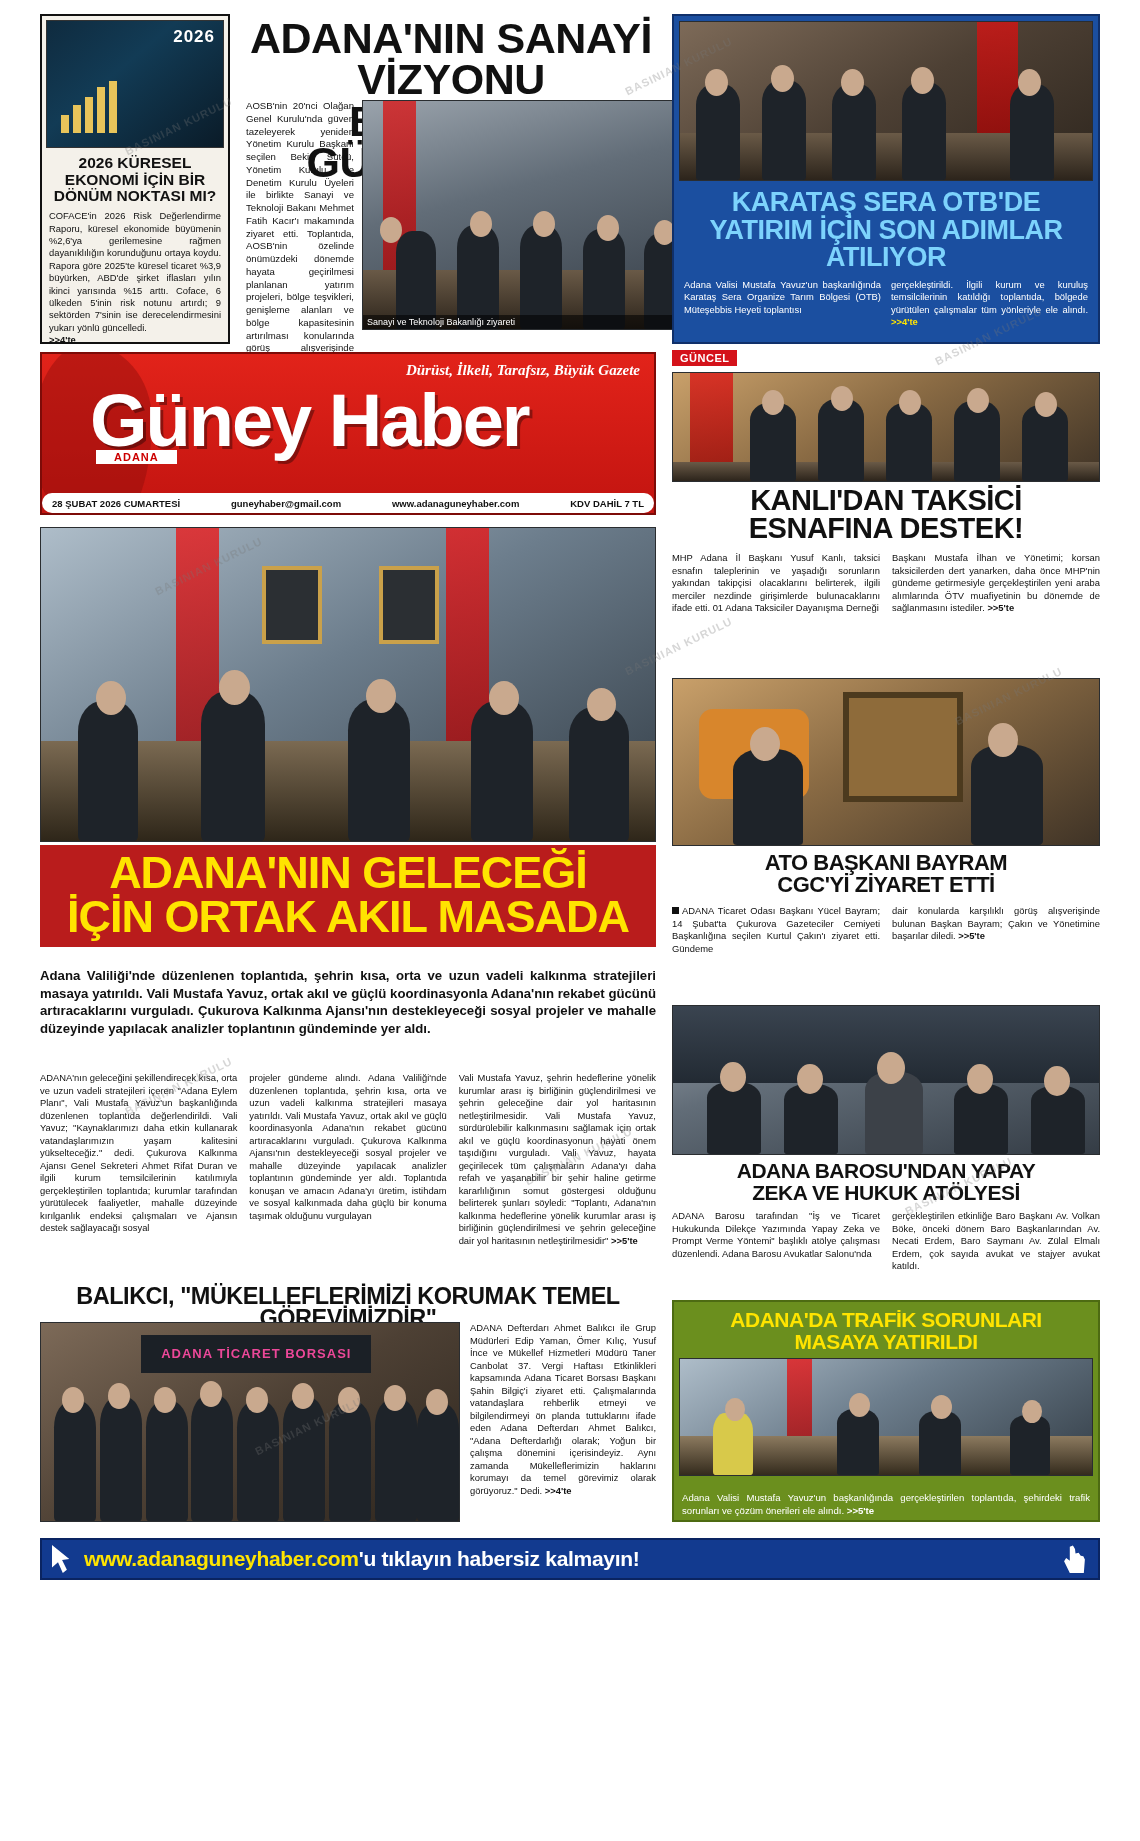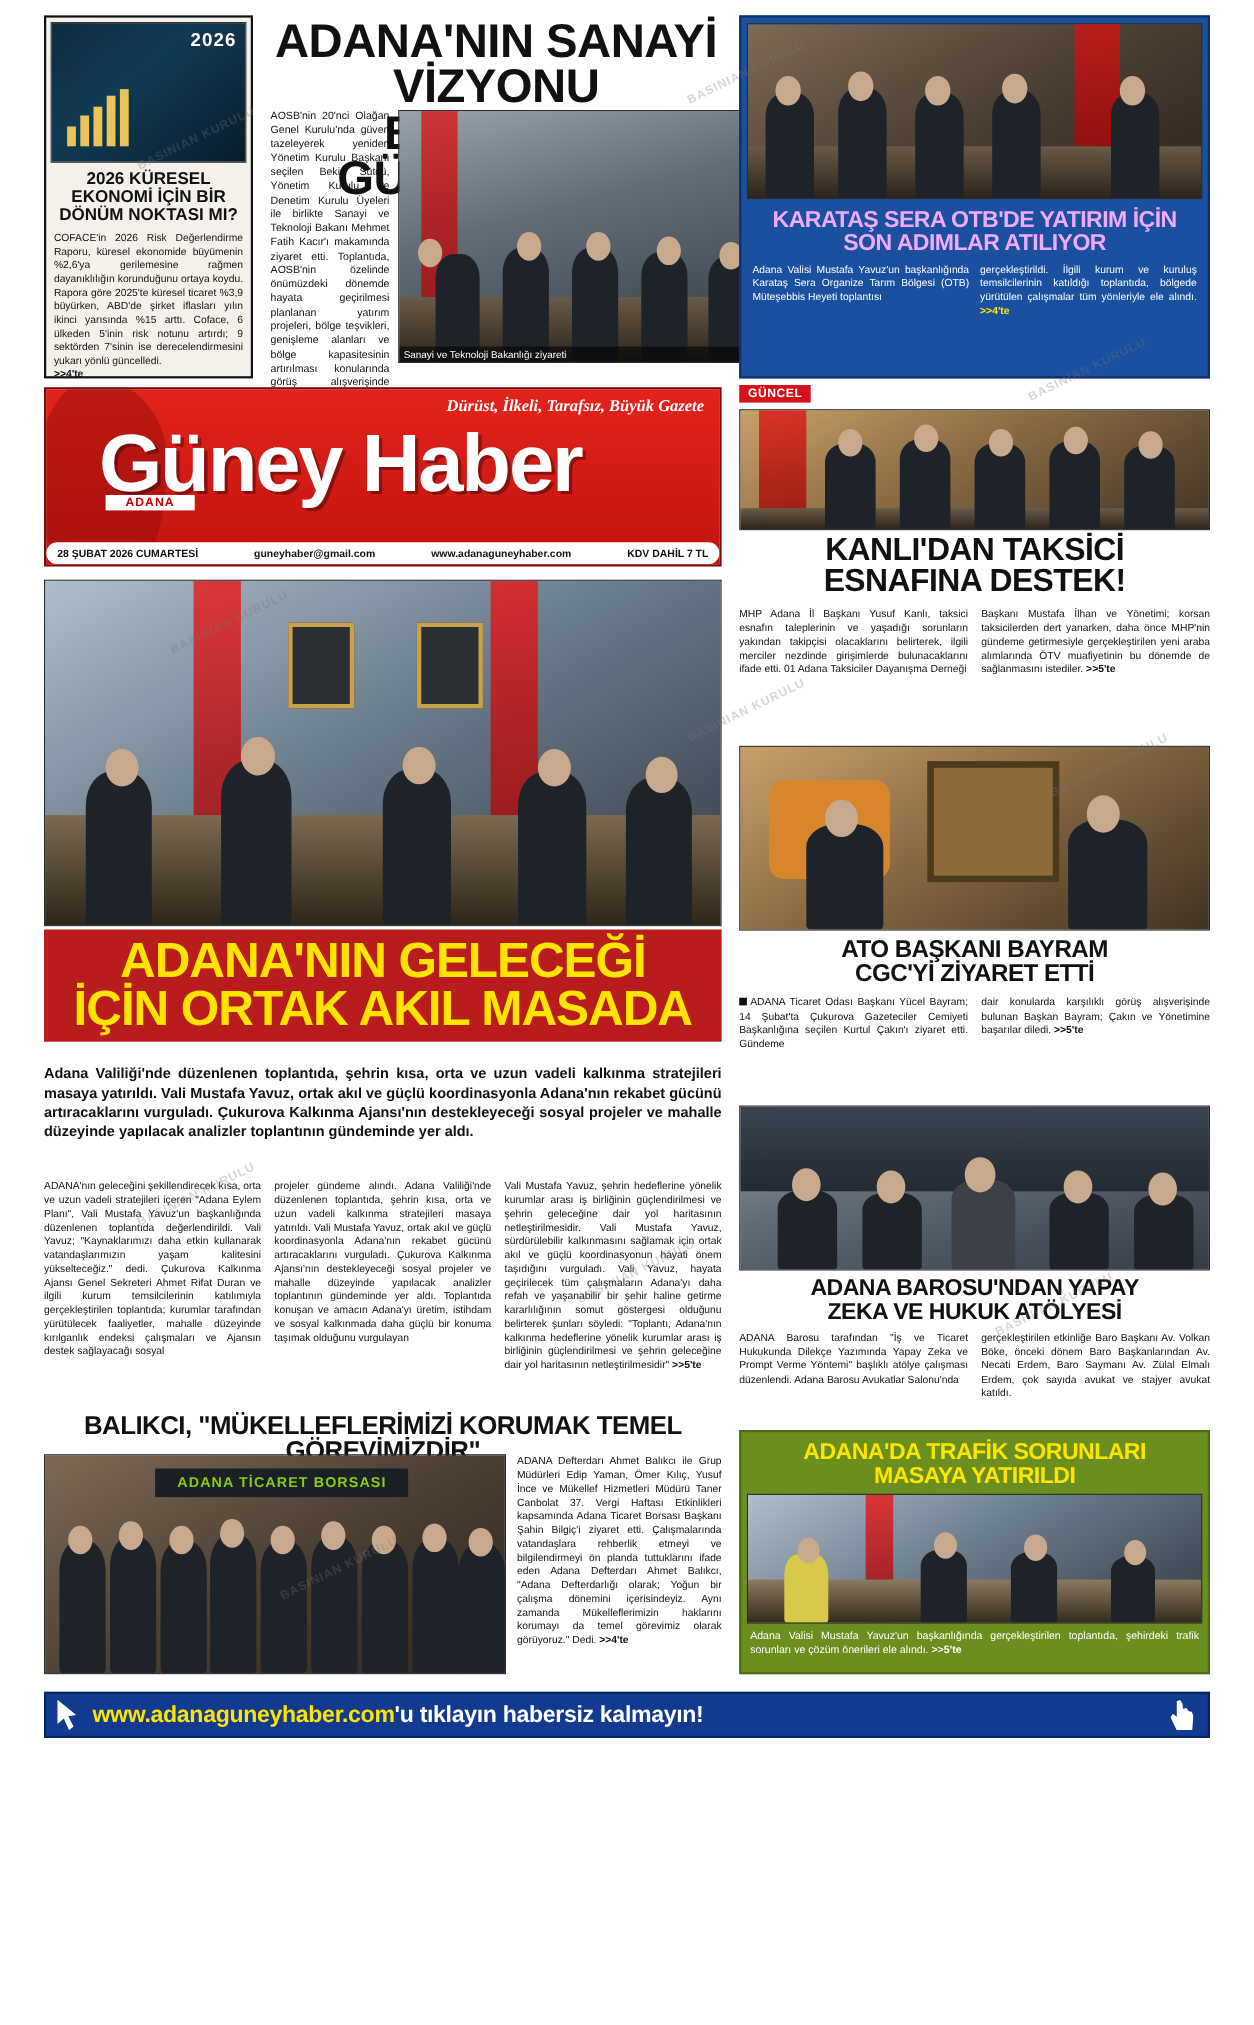--- a/index.html
+++ b/index.html
@@ -67,21 +67,21 @@
     font-size:9.6px; line-height:1.33; text-align:justify;
   }
   .top-photo { position:absolute; left:362px; top:100px; width:336px; height:230px; }
 
   
   .topright {
     position:absolute; left:672px; top:14px; width:428px; height:330px;
     background:#1b4fa0; border:2px solid #10306a; padding:5px;
   }
   .topright .pic { height:160px; position:relative; }
-  .topright h3 { color:#f0abfc; font-size:21px; text-align:center; margin:8px 4px 7px; line-height:1.02; }
+  .topright h3 { color:#7dd3fc; font-size:27px; text-align:center; margin:8px 4px 7px; line-height:1.02; }
   .topright .cols { display:flex; gap:10px; padding:0 5px; }
   .topright .cols div { color:#fff; font-size:9.4px; line-height:1.33; text-align:justify; flex:1; }
   .topright .cols b { color:#ffe400; }
 
   
   .masthead {
     position:absolute; left:40px; top:352px; width:616px; height:163px;
     background:linear-gradient(180deg,#e2231a 0%,#c21410 100%);
     border:2px solid #7d0b08; overflow:hidden;
   }
@@ -146,21 +146,21 @@
   .balik-pic { position:absolute; left:40px; top:1322px; width:420px; height:200px; }
   .balik-col { position:absolute; left:470px; top:1322px; width:186px; font-size:9.4px; line-height:1.33; text-align:justify; }
 
   
   .trafik {
     position:absolute; left:672px; top:1300px; width:428px; height:222px;
     background:#6b8f1e; border:2px solid #4d6b12; padding:5px;
   }
   .trafik h3 { color:#ffe400; font-size:21px; text-align:center; line-height:1.03; margin:2px 4px 6px; }
   .trafik .pic { height:118px; }
-  .trafik p { color:#fff; font-size:9.6px; line-height:1.3; margin:6px 3px 0; text-align:justify; }
+  .trafik p { color:#fff; font-size:9.6px; line-height:1.3; margin:16px 3px 0; text-align:justify; }
 
   
   .footer {
     position:absolute; left:40px; top:1538px; width:1060px; height:42px;
     background:#123a8f; border:2px solid #0a2461; display:flex; align-items:center; padding:0 10px;
   }
   .footer .cursorico { width:24px; height:28px; background:#fff; margin-right:8px;
     clip-path:polygon(0 0,0 80%,25% 62%,45% 100%,62% 88%,42% 54%,72% 50%); }
   .footer .txt { color:#fff; font-weight:bold; font-size:21px; letter-spacing:-.3px; }
   .footer .txt .dom { color:#ffe400; }
@@ -353,21 +353,21 @@
     <div>ADANA BAROSU'NDAN YAPAY</div>
     <div>ZEKA VE HUKUK ATÖLYESİ</div>
   </div>
   <div class="baro-cols">
     <div>ADANA Barosu tarafından "İş ve Ticaret Hukukunda Dilekçe Yazımında Yapay Zeka ve Prompt Verme Yöntemi" başlıklı atölye çalışması düzenlendi. Adana Barosu Avukatlar Salonu'nda</div>
     <div>gerçekleştirilen etkinliğe Baro Başkanı Av. Volkan Böke, önceki dönem Baro Başkanlarından Av. Necati Erdem, Baro Saymanı Av. Zülal Elmalı Erdem, çok sayıda avukat ve stajyer avukat katıldı.</div>
   </div>
 
   <div class="hl balik-head">BALIKCI, "MÜKELLEFLERİMİZİ KORUMAK TEMEL GÖREVİMİZDİR"</div>
   <div class="photo room balik-pic">
-    <div style="position:absolute;left:24%;top:6%;width:230px;height:26px;background:#1b2026;color:#84cc16;font-size:13px;font-weight:bold;letter-spacing:1px;display:flex;align-items:center;justify-content:center">ADANA TİCARET BORSASI</div>
+    <div style="position:absolute;left:24%;top:6%;width:230px;height:38px;background:#1b2026;color:#ec4899;font-size:13px;font-weight:bold;letter-spacing:1px;display:flex;align-items:center;justify-content:center">ADANA TİCARET BORSASI</div>
     <div class="figure" style="left:3%;width:42px;height:120px"></div>
     <div class="head" style="left:5%;bottom:108px;width:22px;height:26px"></div>
     <div class="figure" style="left:14%;width:42px;height:124px"></div>
     <div class="head" style="left:16%;bottom:112px;width:22px;height:26px"></div>
     <div class="figure" style="left:25%;width:42px;height:120px"></div>
     <div class="head" style="left:27%;bottom:108px;width:22px;height:26px"></div>
     <div class="figure" style="left:36%;width:42px;height:126px"></div>
     <div class="head" style="left:38%;bottom:114px;width:22px;height:26px"></div>
     <div class="figure" style="left:47%;width:42px;height:120px"></div>
     <div class="head" style="left:49%;bottom:108px;width:22px;height:26px"></div>

